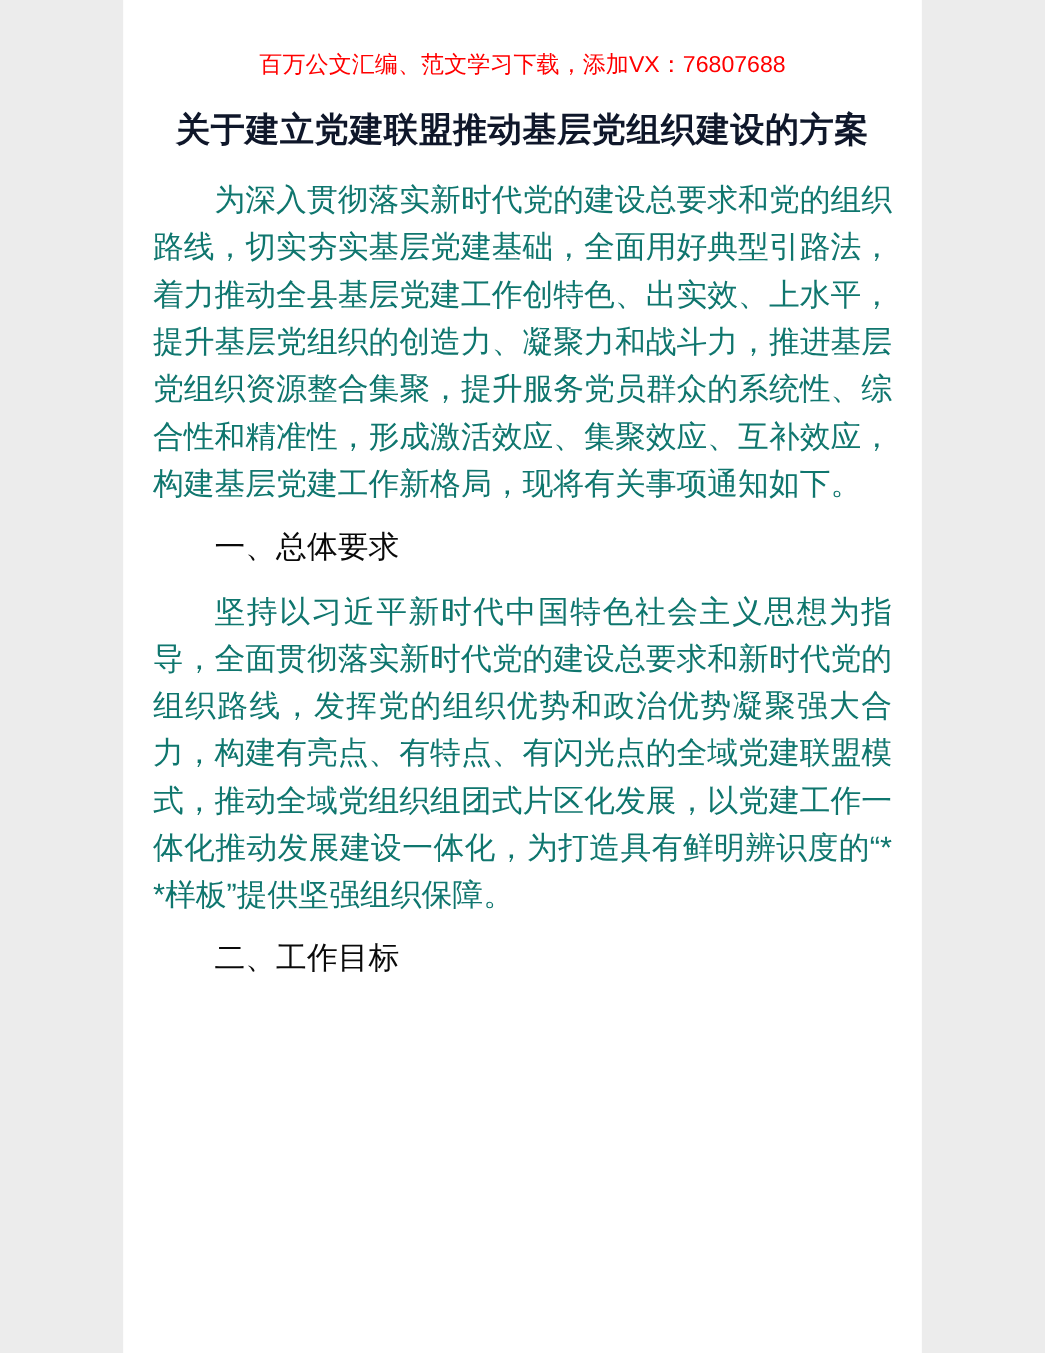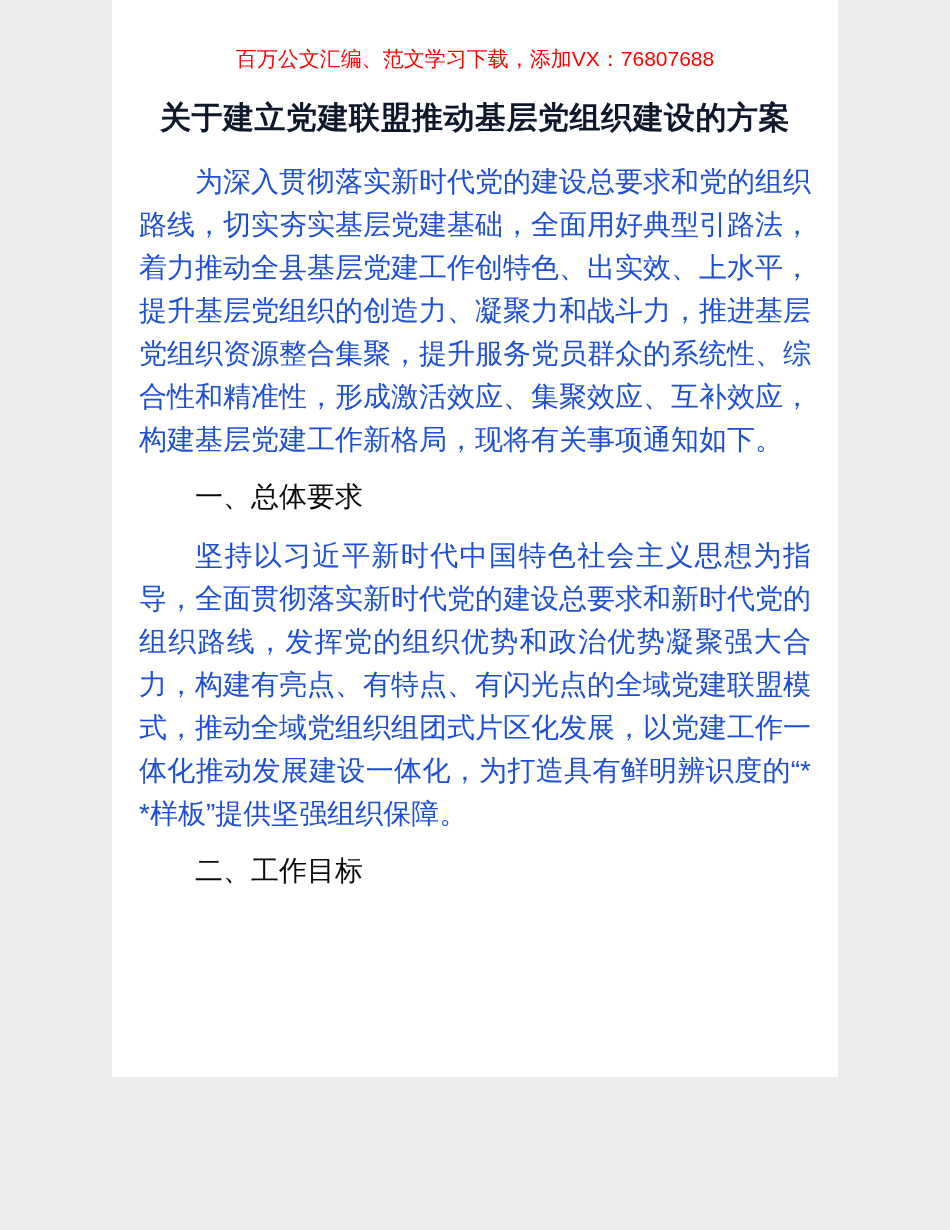--- a/index.html
+++ b/index.html
@@ -8,21 +8,21 @@
   }
   body {
     width: 950px;
     height: 1230px;
     background: #ececec;
     overflow: hidden;
     font-family: "Liberation Sans", sans-serif;
   }
   .page {
     width: 726px;
-    height: 1077px;
+    height: 1230px;
     margin: 0 auto;
     background: #ffffff;
     box-sizing: border-box;
     padding: 46px 27px 0 27px;
     overflow: hidden;
   }
   .notice {
     color: #ff0000;
     text-align: center;
     font-size: 21px;
@@ -33,21 +33,21 @@
   .title {
     color: #0f172a;
     text-align: center;
     font-size: 31px;
     line-height: 40px;
     font-weight: bold;
     margin: 0 0 22px 0;
     letter-spacing: 0.5px;
   }
   .para {
-    color: #1d4ed8;
+    color: #0f766e;
     font-size: 28px;
     line-height: 43px;
     text-indent: 2em;
     text-align: justify;
     text-justify: inter-ideograph;
     margin: 0 0 14px 0;
     word-break: break-all;
   }
   .heading {
     color: #0a0a0a;

